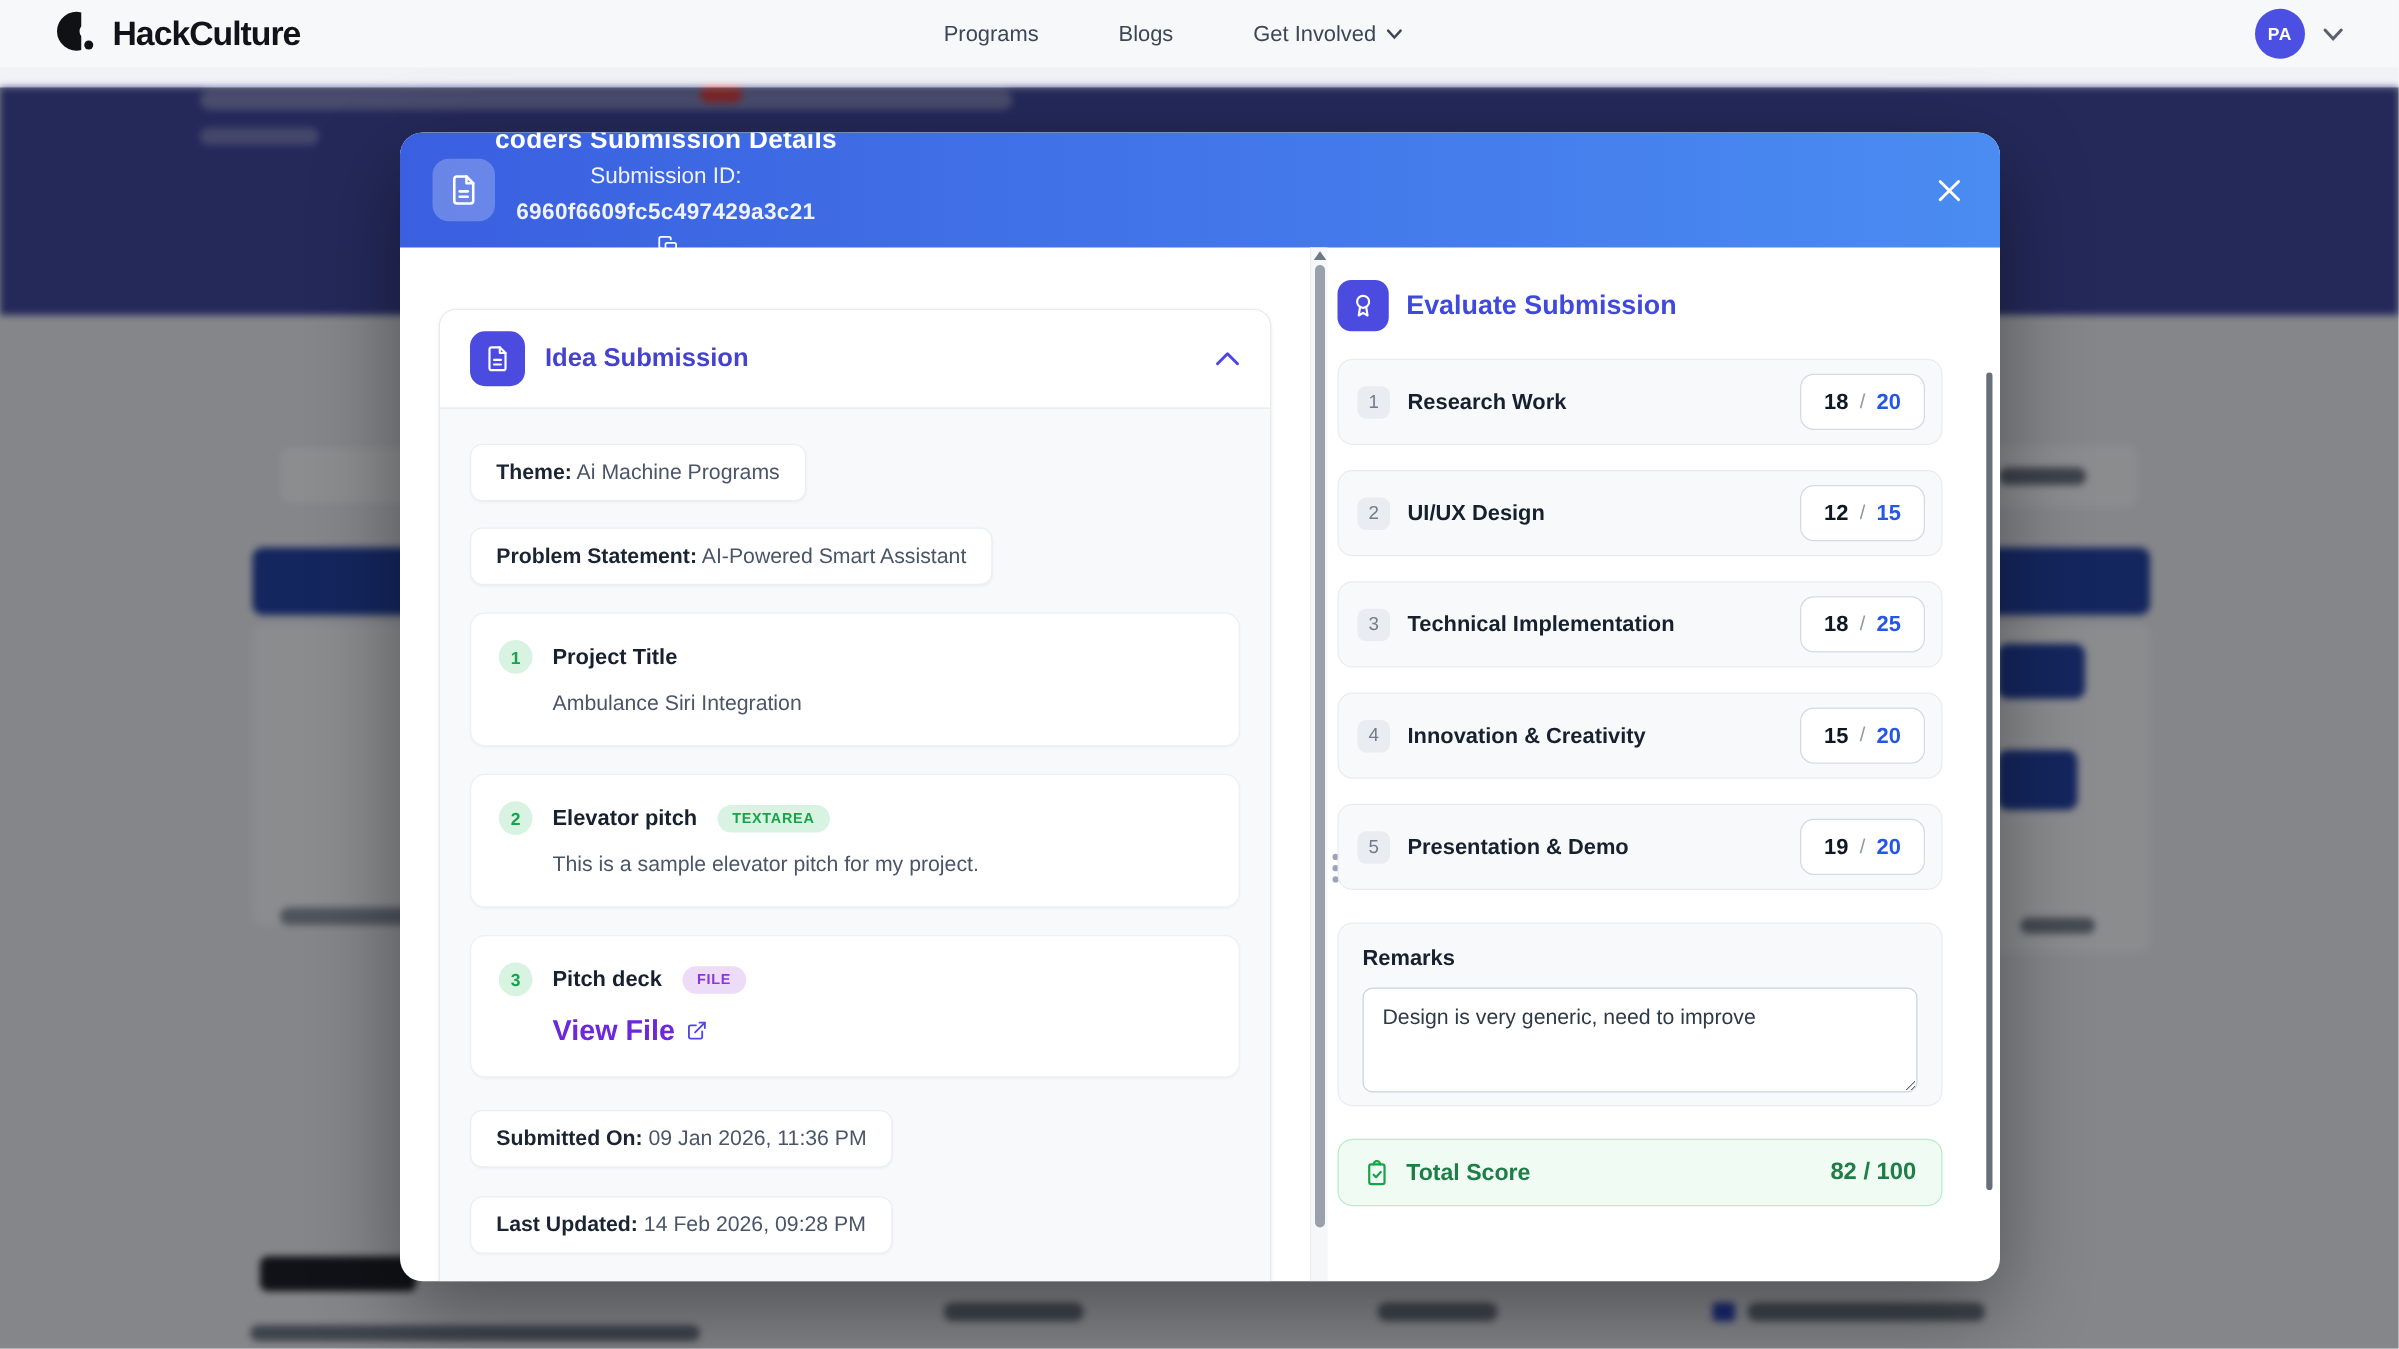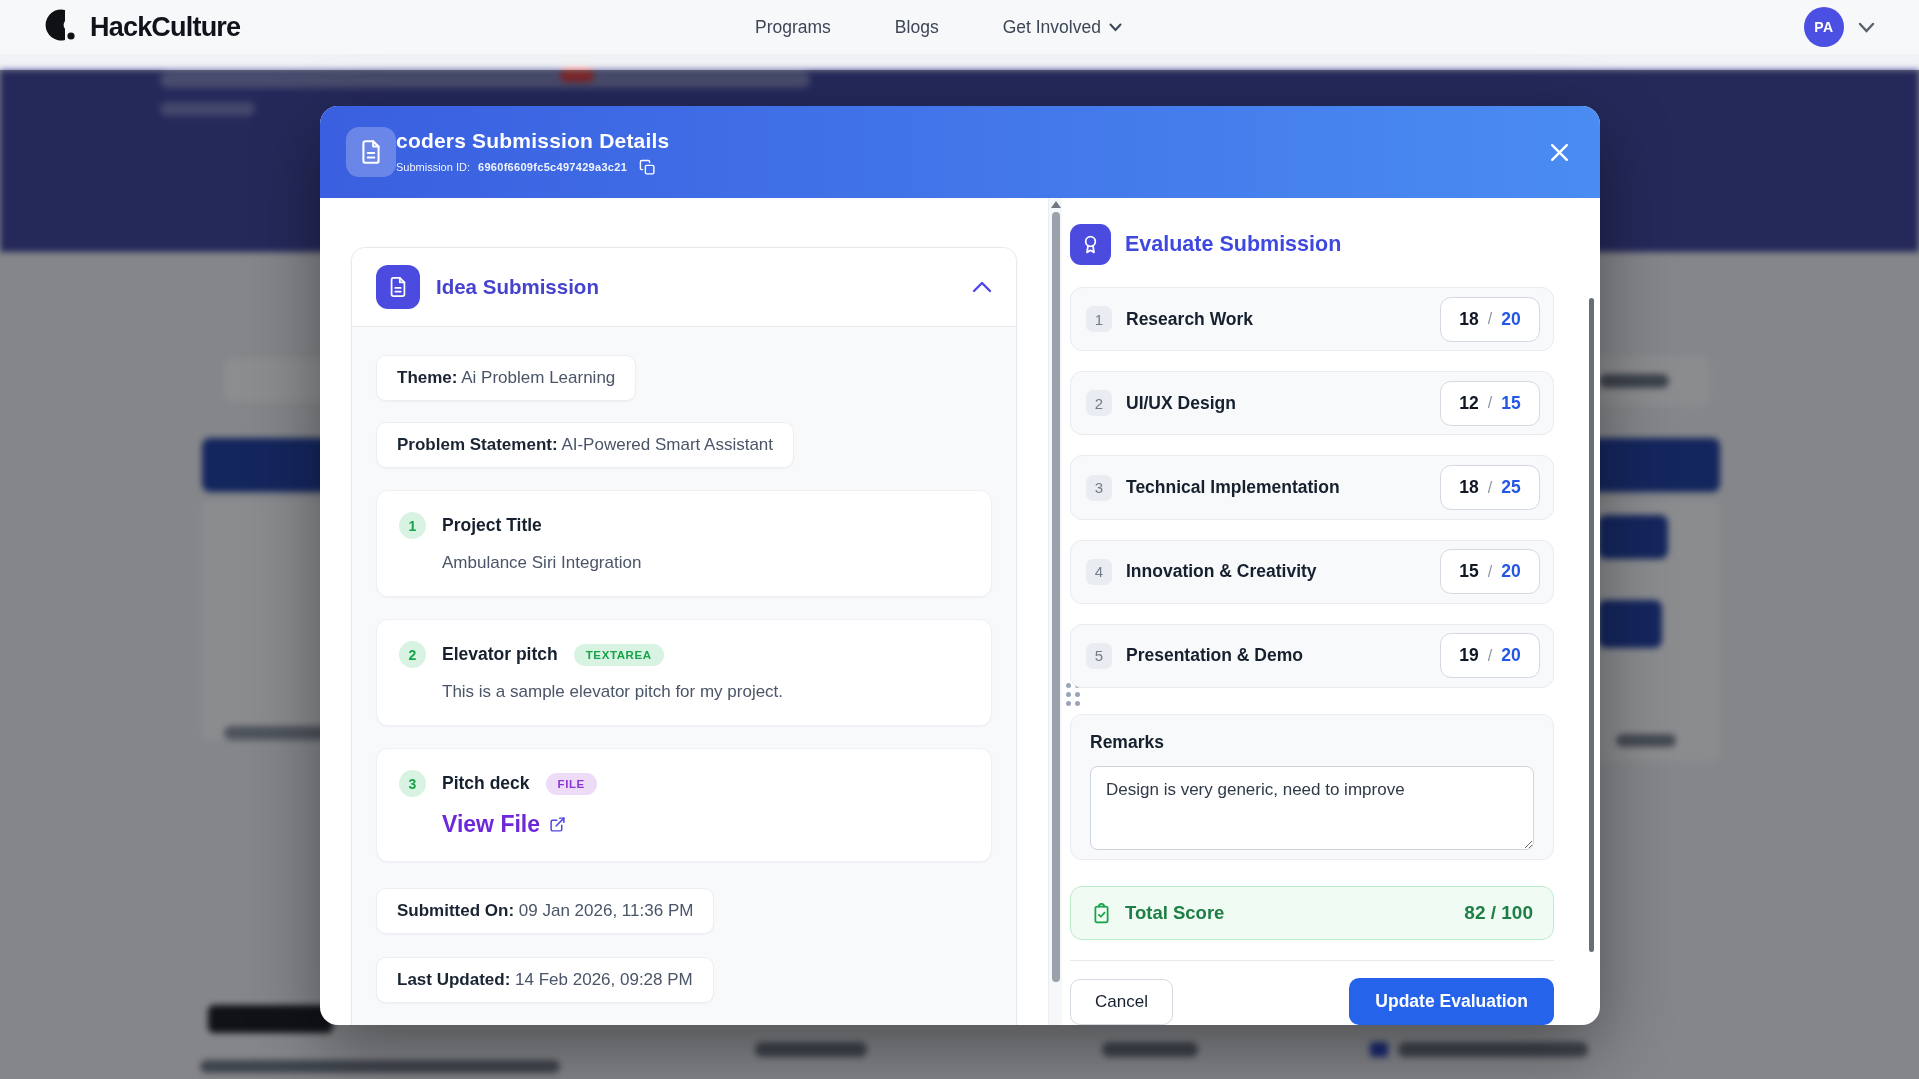--- a/index.html
+++ b/index.html
@@ -40,21 +40,21 @@
   .bg-foot-mailico { position:absolute; top:972px; left:1370px; width:18px; height:15px; background:#2743c8; border-radius:3px; }
   .bg-foot-mail { position:absolute; top:972px; left:1398px; width:190px; height:15px; background:#6d7682; border-radius:7px; }
   .overlay { position:absolute; inset:0; background:rgba(10,12,18,0.47); }
 
   
   .modal { position:absolute; top:106px; left:320px; width:1280px; height:919px; background:#fff; border-radius:18px; box-shadow:0 24px 70px rgba(0,0,0,0.4); z-index:40; display:flex; flex-direction:column; overflow:hidden; }
   .modal-header { height:92px; flex:0 0 92px; background:linear-gradient(90deg,#3a5fe0 0%,#4a8cf2 100%); display:flex; align-items:center; padding:0 34px 0 26px; position:relative; }
   .mh-icon { width:50px; height:50px; border-radius:13px; background:rgba(255,255,255,0.24); display:flex; align-items:center; justify-content:center; flex:0 0 50px; }
   .mh-text { }
   .mh-title { color:#fff; font-size:21px; font-weight:700; letter-spacing:0.2px; }
-  .mh-sub { margin-top:6px; display:flex; align-items:center; gap:8px; color:rgba(255,255,255,0.92); font-size:11px; }
+  .mh-sub { margin-top:6px; display:flex; align-items:center; gap:8px; color:rgba(255,255,255,0.92); font-size:18px;flex-direction:column; }
   .mh-id { font-weight:600; letter-spacing:0.3px; }
   .copy-btn { background:none; border:none; cursor:pointer; display:flex; align-items:center; margin-left:4px; }
   .close-btn { position:absolute; right:30px; top:36px; background:none; border:none; cursor:pointer; }
 
   .modal-body { flex:1; display:flex; position:relative; min-height:0; }
 
   
   .left-pane { width:728px; flex:0 0 728px; position:relative; padding:49px 30px 0 31px; overflow:hidden; }
   .left-scrollbar { position:absolute; left:728px; top:0; bottom:0; width:14px; background:#f6f7f9; border-left:1px solid #ecedf1; }
   .left-scroll-arrow { position:absolute; top:3px; left:2px; width:0; height:0; border-left:5px solid transparent; border-right:5px solid transparent; border-bottom:7px solid #707783; }
@@ -224,21 +224,21 @@
           </div>
           <span class="idea-title">Idea Submission</span>
           <svg class="idea-chevron" width="20" height="12" viewBox="0 0 20 12">
               <path d="M2 10 L10 2 L18 10" fill="none" stroke="#4f46e5" stroke-width="2.4" stroke-linecap="round" stroke-linejoin="round"></path>
             </svg>
         </div>
         <div class="idea-body">
 
           <div class="chip">
             <b>Theme:</b>
-            <span>Ai Problem Learning</span>
+            <span>Ai Machine Programs</span>
           </div>
           <div class="chip-gap"></div>
           <div class="chip">
             <b>Problem Statement:</b>
             <span>AI-Powered Smart Assistant</span>
           </div>
 
           <div class="field-card">
             <div class="field-top">
               <span class="num-badge">1</span>
@@ -376,21 +376,17 @@
           <svg width="21" height="21" viewBox="0 0 24 24" fill="none" stroke="#17a34a" stroke-width="2" stroke-linecap="round" stroke-linejoin="round">
             <rect x="5" y="4" width="14" height="18" rx="2"></rect>
             <path d="M9 4 a2 2 0 0 1 6 0"></path>
             <path d="M9 13.5 l2.2 2.2 L15.5 11"></path>
           </svg>
           <span class="total-label">Total Score</span>
         </div>
         <span class="total-val">82 / 100</span>
       </div>
 
-      <div class="eval-footer">
-        <button class="btn-cancel">Cancel</button>
-        <button class="btn-update">Update Evaluation</button>
-      </div>
 
       <div class="right-scrollbar"></div>
     </div>
   </div>
 </div>
 
 </body></html>

